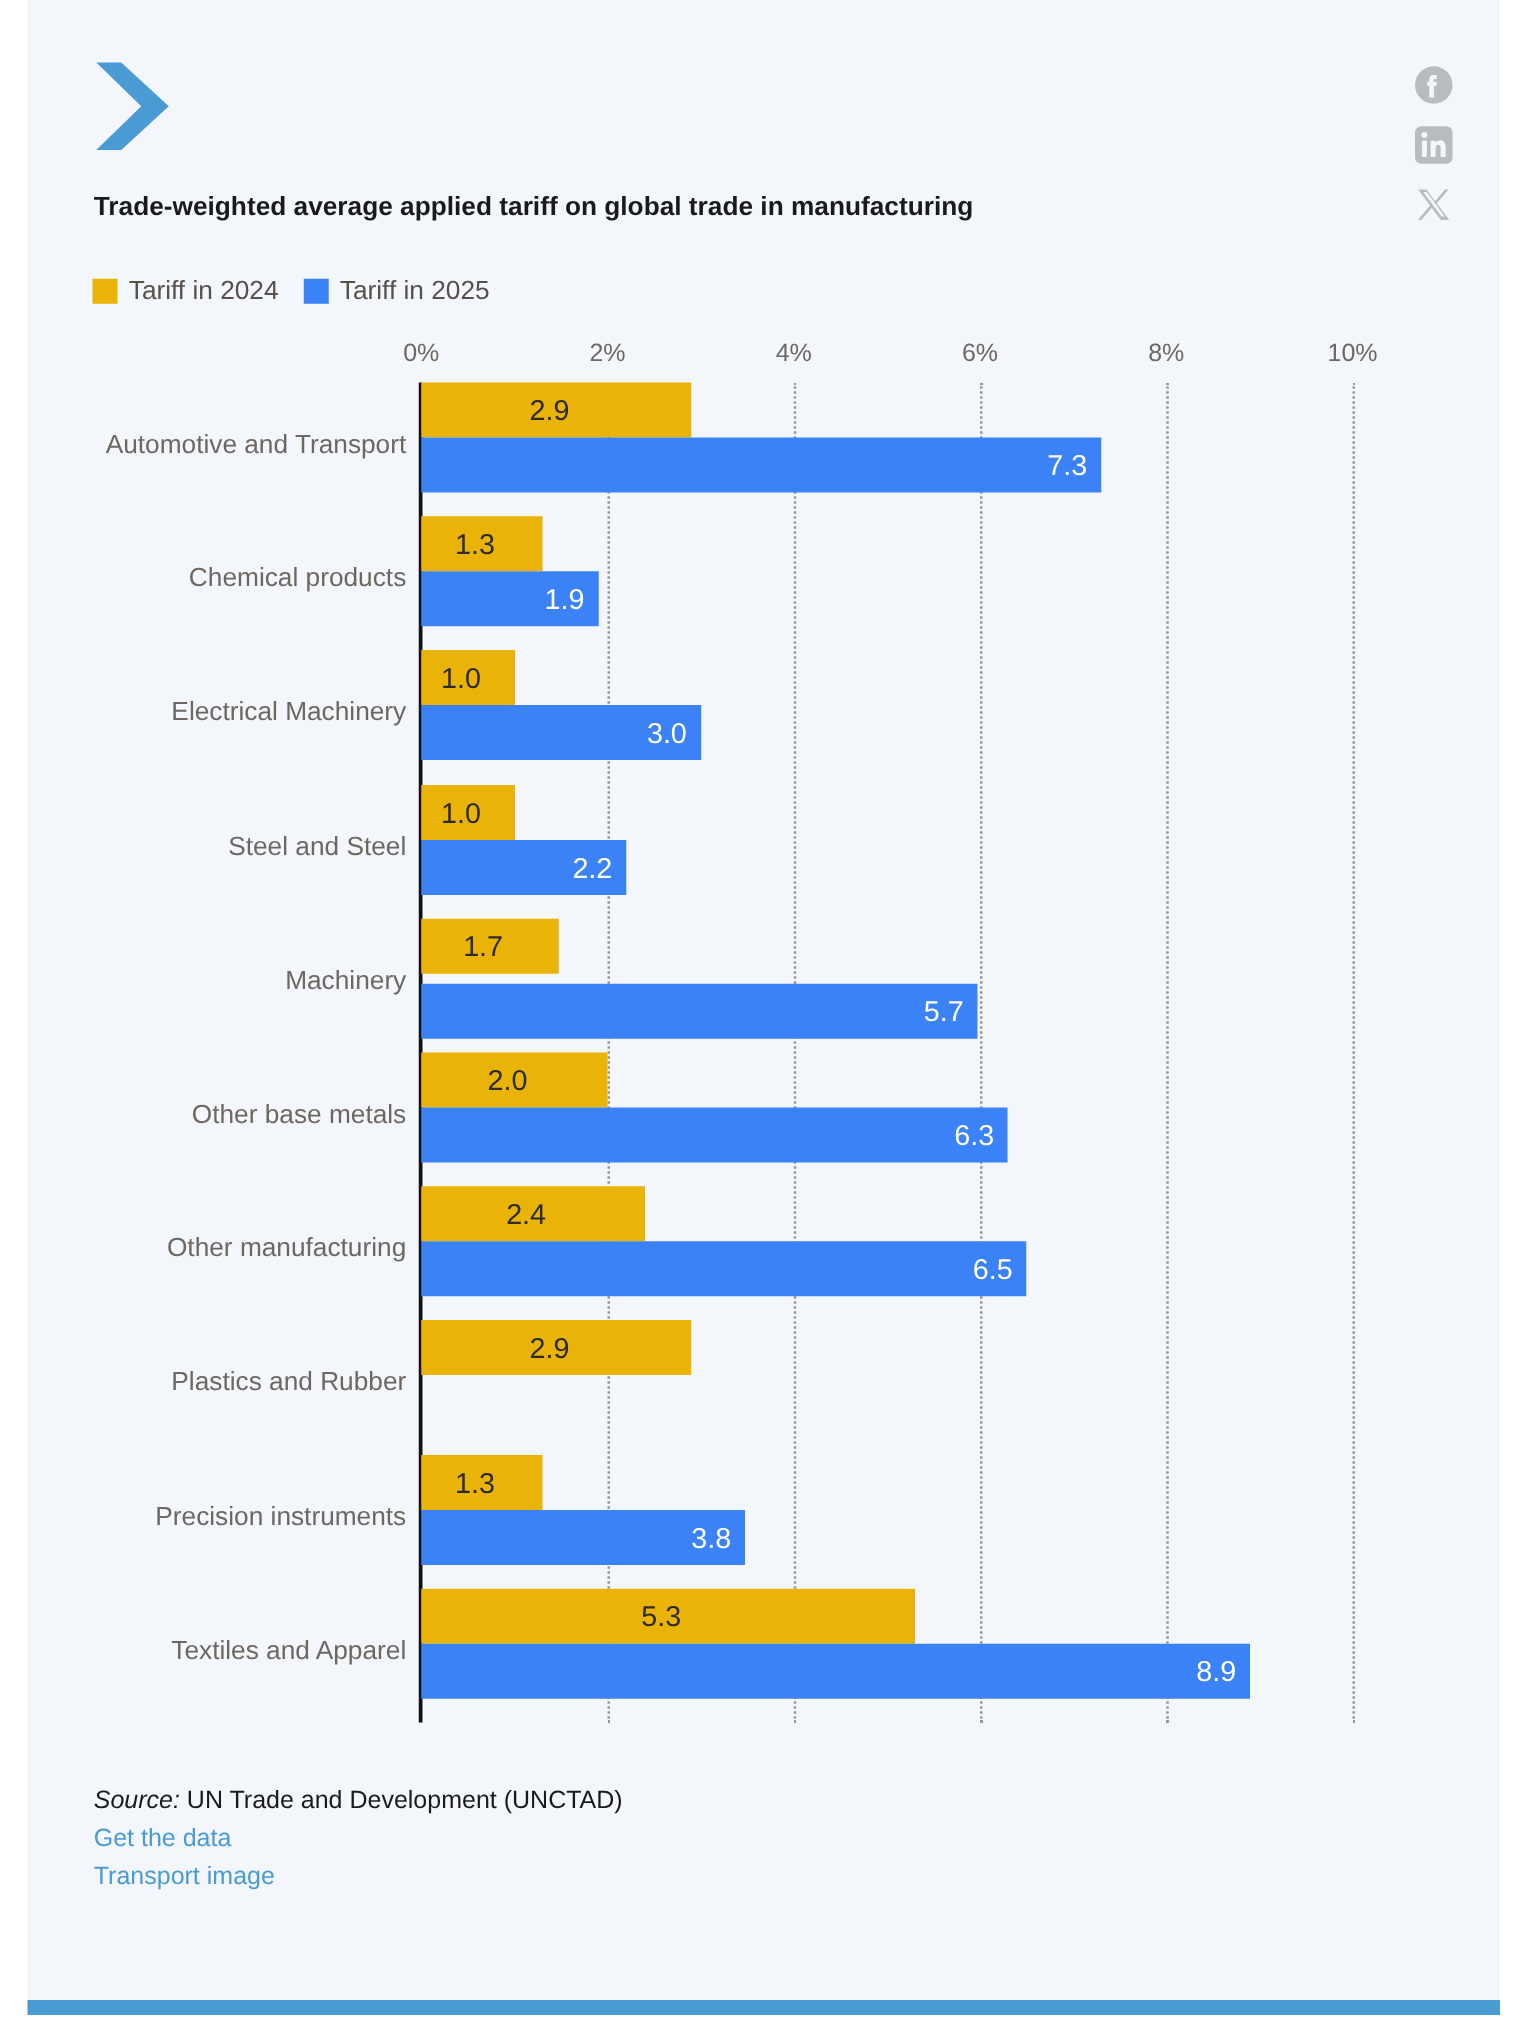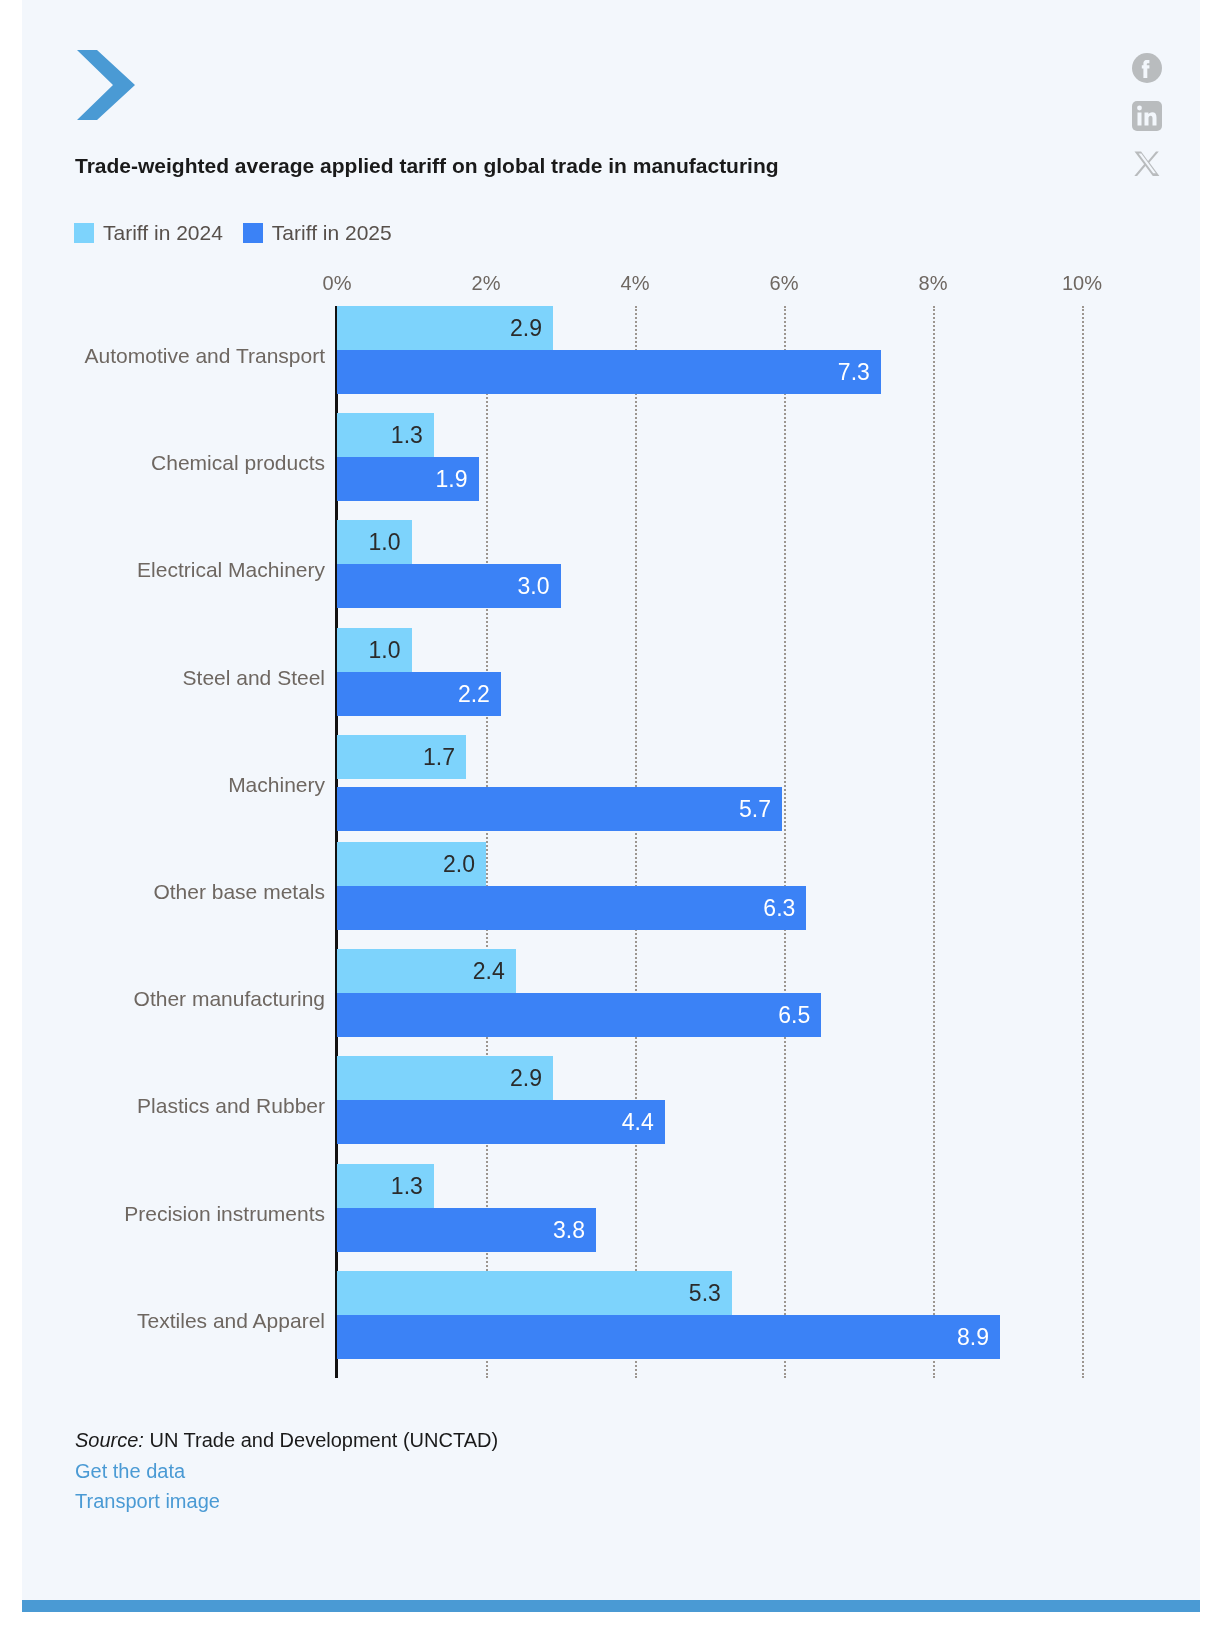--- a/index.html
+++ b/index.html
@@ -147,21 +147,21 @@
     color: #6e6761;
     white-space: nowrap;
   }
   .bar {
     position: absolute;
     height: 44px;
     display: flex;
     align-items: center;
     justify-content: flex-end;
   }
-  .bar-2024 { background: #7dd3fc; }
+  .bar-2024 { background: #eab308; justify-content: center; }
   .bar-2025 { background: #3b82f6; }
   .bar-value {
     font-size: 23px;
     padding-right: 11px;
     white-space: nowrap;
     line-height: 44px;
   }
   .v-dark { color: #2b2b2b; }
   .v-light { color: #ffffff; }
 
@@ -275,21 +275,21 @@
           <div class="cat-label" style="width: 303px; left: 0px; top: 38px;">Steel and Steel</div>
           <div class="bar bar-2024" style="left: 315px; top: 0px; width: 74.5px;">
             <span class="bar-value v-dark">1.0</span>
           </div>
           <div class="bar bar-2025" style="left: 315px; top: 44px; width: 163.9px;">
             <span class="bar-value v-light">2.2</span>
           </div>
         </div>
         <div class="group" style="top: 428.8px; height: 107.2px;">
           <div class="cat-label" style="width: 303px; left: 0px; top: 38px;">Machinery</div>
-          <div class="bar bar-2024" style="left: 315px; top: 0px; width: 129px;">
+          <div class="bar bar-2024" style="left: 315px; top: 0px; width: 110px;">
             <span class="bar-value v-dark">1.7</span>
           </div>
           <div class="bar bar-2025" style="left: 315px; top: 52px; width: 445px;">
             <span class="bar-value v-light">5.7</span>
           </div>
         </div>
         <div class="group" style="top: 536px; height: 107.2px;">
           <div class="cat-label" style="width: 303px; left: 0px; top: 38px;">Other base metals</div>
           <div class="bar bar-2024" style="left: 315px; top: 0px; width: 149px;">
             <span class="bar-value v-dark">2.0</span>
@@ -305,23 +305,20 @@
           </div>
           <div class="bar bar-2025" style="left: 315px; top: 44px; width: 484.25px;">
             <span class="bar-value v-light">6.5</span>
           </div>
         </div>
         <div class="group" style="top: 750.4px; height: 107.2px;">
           <div class="cat-label" style="width: 303px; left: 0px; top: 38px;">Plastics and Rubber</div>
           <div class="bar bar-2024" style="left: 315px; top: 0px; width: 216.05px;">
             <span class="bar-value v-dark">2.9</span>
           </div>
-          <div class="bar bar-2025" style="left: 315px; top: 44px; width: 327.8px;">
-            <span class="bar-value v-light">4.4</span>
-          </div>
         </div>
         <div class="group" style="top: 857.6px; height: 107.2px;">
           <div class="cat-label" style="width: 303px; left: 0px; top: 38px;">Precision instruments</div>
           <div class="bar bar-2024" style="left: 315px; top: 0px; width: 96.85px;">
             <span class="bar-value v-dark">1.3</span>
           </div>
           <div class="bar bar-2025" style="left: 315px; top: 44px; width: 259px;">
             <span class="bar-value v-light">3.8</span>
           </div>
         </div>

